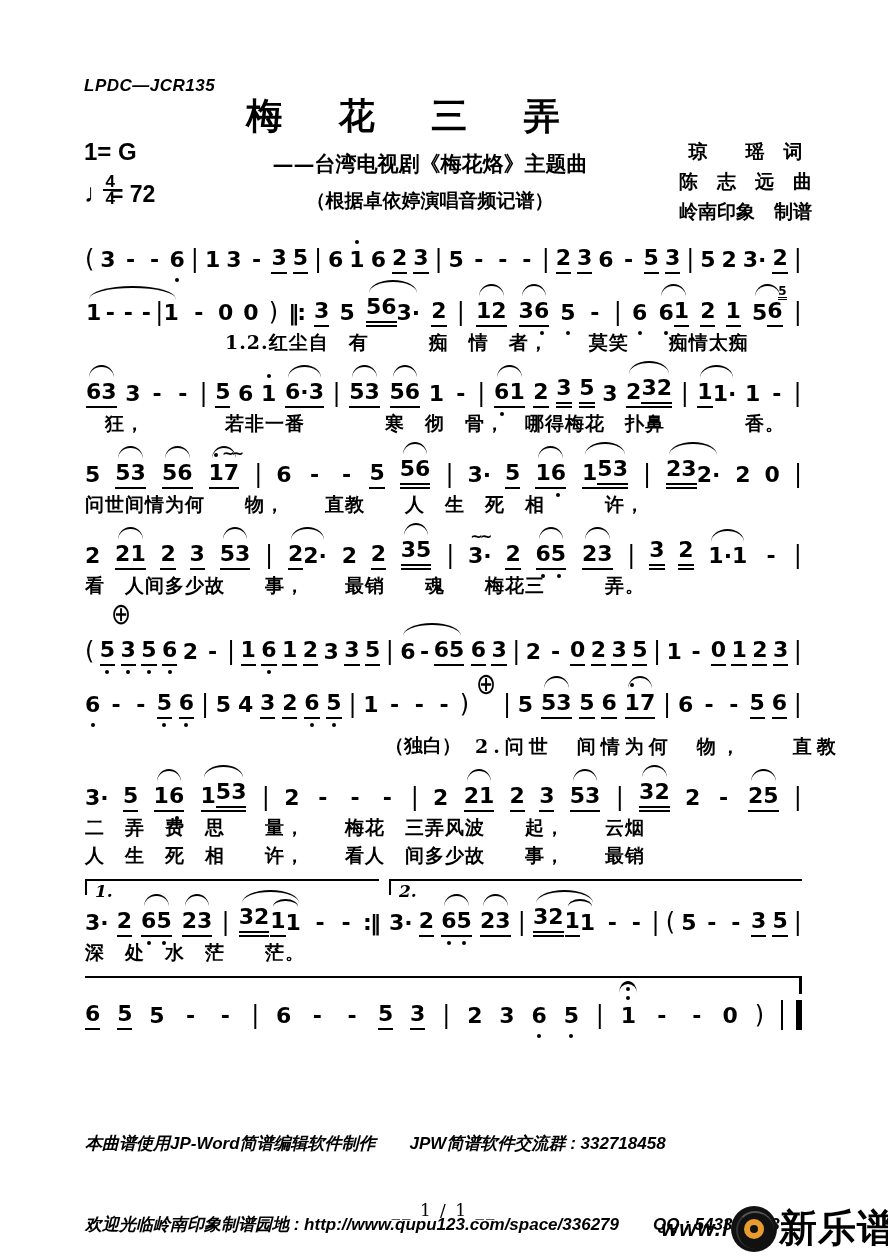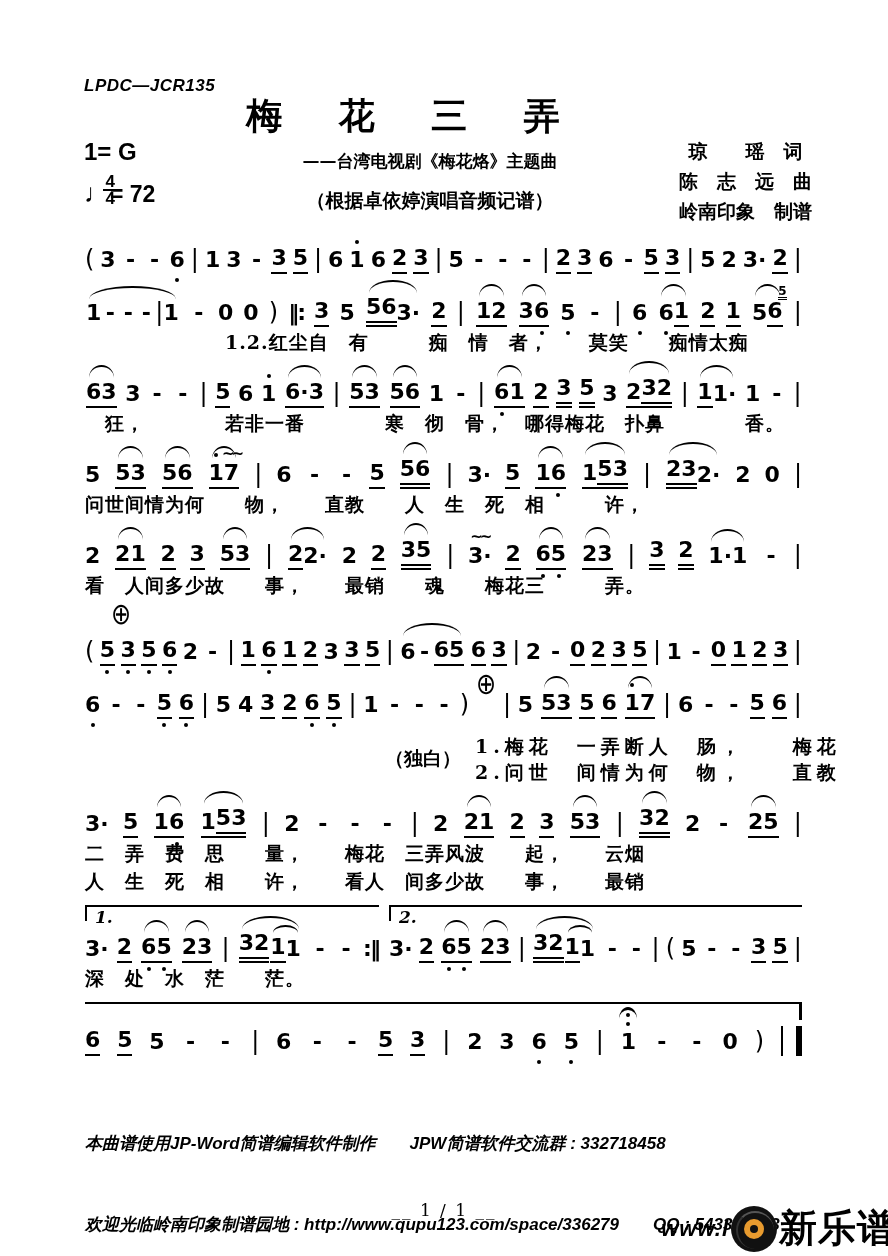--- a/index.html
+++ b/index.html
@@ -5,21 +5,21 @@
   html,body{margin:0;padding:0;}
   body{
     width:888px;height:1256px;background:#fff;color:#000;
     font-family:"Liberation Sans",sans-serif;position:relative;overflow:hidden;
   }
   
   .doc-code{position:absolute;left:84px;top:76px;font:italic 700 17px "Liberation Sans",sans-serif;letter-spacing:.5px;}
   .title{position:absolute;left:0;right:60px;top:92px;text-align:center;
     font-family:"DejaVu Serif",serif;font-weight:700;font-size:36px;letter-spacing:22px;}
   .subtitle{position:absolute;left:150px;top:150px;width:560px;text-align:center;
-    font-family:"DejaVu Serif",serif;font-weight:700;font-size:17px;}
+    font-family:"DejaVu Serif",serif;font-weight:700;font-size:21px;}
   .source-note{position:absolute;left:150px;top:188px;width:560px;text-align:center;
     font-family:"DejaVu Serif",serif;font-weight:700;font-size:19px;}
   .credits{position:absolute;right:76px;top:136px;text-align:center;
     font-family:"DejaVu Serif",serif;font-weight:700;font-size:19px;line-height:30px;white-space:pre;}
   .keyline{position:absolute;left:84px;top:138px;font-weight:700;font-size:24px;display:flex;align-items:center;gap:8px;flex-direction:column;}
   .frac{display:inline-flex;flex-direction:column;align-items:center;font-size:17px;line-height:15px;font-weight:700;}
   .frac b{padding:0 3px;}
   .frac b:first-child{border-bottom:2px solid #000;}
   .tempoline{position:absolute;left:84px;top:178px;font-weight:700;font-size:23px;}
   .tempoline .qnote{font-size:26px;}
@@ -420,21 +420,20 @@
         <span class="tok">6</span>
         <span class="tok dash">-</span>
         <span class="tok dash">-</span>
         <span class="tok u1">5</span>
         <span class="tok u1">6</span>
         <span class="tok bar">|</span>
       </div>
       <div class="speech">
         <span class="sp-label">（独白）</span>
         <div class="sp-col">
-          <div class="lyric sp-row">1.梅花　一弄断人　肠，　　梅花</div>
           <div class="lyric sp-row">2.问世　间情为何　物，　　直教</div>
         </div>
       </div>
     </div>
     <div class="system">
       <div class="mline">
         <span class="tok">3·</span>
         <span class="tok u1">5</span>
         <span class="slur">
           <span class="tok u1">1</span>

